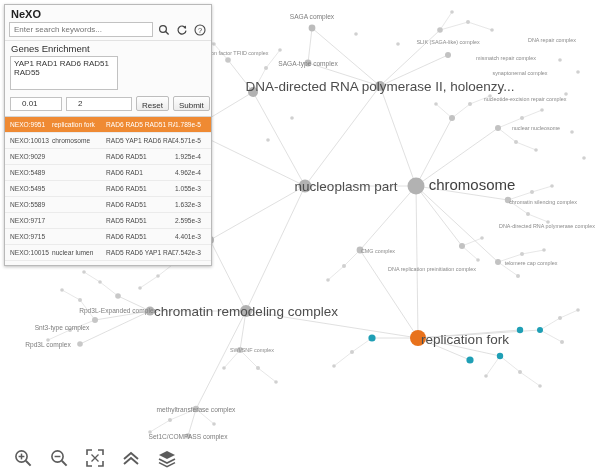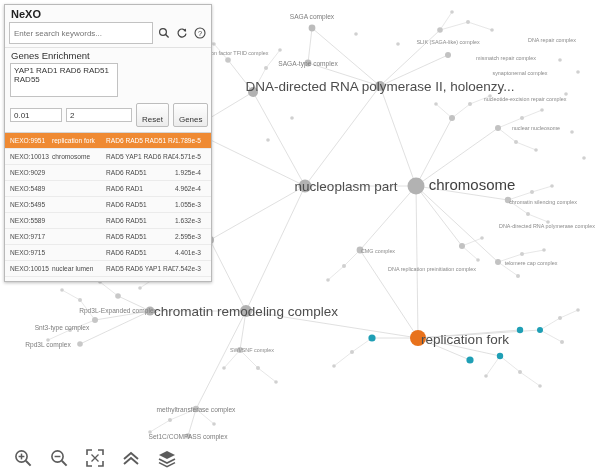--- a/index.html
+++ b/index.html
@@ -77,21 +77,21 @@
     color: #222;
   }
   .search-row {
     display: flex;
     align-items: center;
     padding: 0 4px 3px 4px;
     gap: 3px;
   }
   #search-input {
     flex: 1;
-    height: 22px;
+    height: 15px;
     border: 1px solid #c2c2c2;
     background: #fff;
     font-size: 8px;
     color: #666;
     padding: 0 4px;
     box-sizing: border-box;
     outline: none;
     font-family: "Liberation Sans", sans-serif;
   }
   .icon-btn {
@@ -163,35 +163,35 @@
     align-items: center;
     gap: 4px;
     padding: 0 5px 5px 5px;
   }
   .param-input {
     height: 14px;
     border: 1px solid #c2c2c2;
     background: #fff;
     font-size: 8px;
     color: #333;
-    padding: 0 3px;
+    padding: 0 11px;
     box-sizing: border-box;
     outline: none;
     font-family: "Liberation Sans", sans-serif;
   }
   #pval-input { width: 52px; }
   #count-input { width: 66px; }
   .pbtn {
     height: 15px;
     border: 1px solid #bdbdbd;
     border-radius: 2px;
     background: linear-gradient(#fefefe, #ececec);
     font-size: 8px;
     color: #333;
-    padding: 11px 5px;
+    padding: 4px 5px;
     cursor: pointer;
     font-family: "Liberation Sans", sans-serif;
   }
 
   
   #results {
     border-top: 1px solid #d5d5d5;
     background: #fafafa;
     height: 148px;
     overflow: hidden;
@@ -486,21 +486,21 @@
     </div>
 
 
     <div class="section-head">Genes Enrichment</div>
     <textarea id="term-box" style="">YAP1 RAD1 RAD6 RAD51 RAD55</textarea>
 
     <div class="params-row">
       <input class="param-input" id="pval-input" type="text" value="0.01" style="">
       <input class="param-input" id="count-input" type="text" value="2" style="">
       <button class="pbtn">Reset</button>
-      <button class="pbtn">Genes</button>
+      <button class="pbtn">Submit</button>
     </div>
 
     <div id="results">
         <div class="res-row sel">
           <div class="c0">NEXO:9951</div>
           <div class="c1">replication fork</div>
           <div class="c2">RAD6 RAD5 RAD51 RAD1</div>
           <div class="c3">1.789e-5</div>
         </div>
         <div class="res-row">

